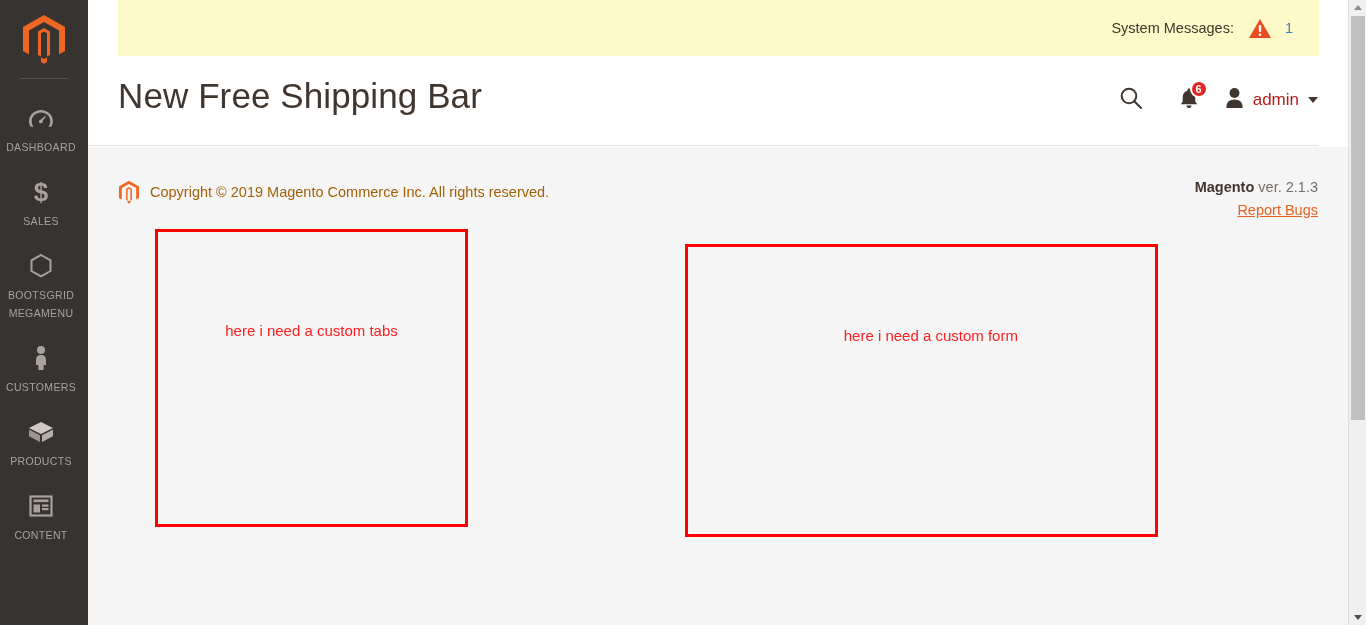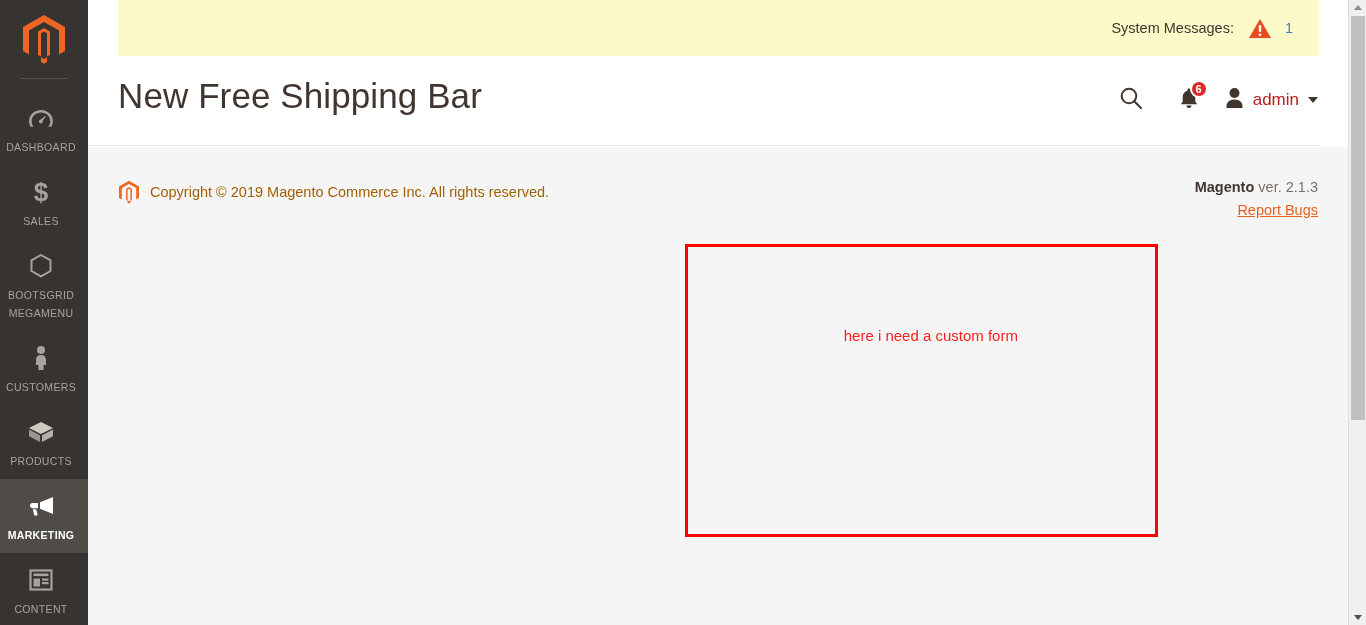--- a/index.html
+++ b/index.html
@@ -246,30 +246,20 @@
       <span class="nav-icon">
         <svg width="28" height="26" viewBox="0 0 28 26">
           <polygon points="14,3 26,9 14,15 2,9" fill="#cfc9c4"></polygon>
           <polygon points="2,10.5 13,16.3 13,23 2,17.2" fill="#9c958f"></polygon>
           <polygon points="15,16.3 26,10.5 26,17.2 15,23" fill="#b5afa9"></polygon>
         </svg>
       </span>
       <span class="nav-label">Products</span>
     </div>
 
-    <div class="nav-item active">
-      <span class="nav-icon">
-        <svg width="30" height="24" viewBox="0 0 30 24">
-          <path d="M27 3v17l-13-5.3V8.3z"></path>
-          <path d="M12 9H6.5C5 9 4 10.2 4 11.6s1 2.6 2.5 2.6H12z"></path>
-          <path d="M6.8 15.2l1.3 5.6c.1.6.7 1 1.3.9l1.3-.3c.6-.1 1-.8.8-1.4l-1.4-4.8z"></path>
-        </svg>
-      </span>
-      <span class="nav-label">Marketing</span>
-    </div>
 
     <div class="nav-item">
       <span class="nav-icon">
         <svg width="26" height="26" viewBox="0 0 26 26">
           <rect x="2.5" y="3.5" width="21" height="19" fill="none" stroke="#a9a29c" stroke-width="2.2"></rect>
           <rect x="5.5" y="6.5" width="15" height="2.6"></rect>
           <rect x="5.5" y="11.5" width="6.5" height="8"></rect>
           <rect x="14" y="11.5" width="6.5" height="2.2"></rect>
           <rect x="14" y="15" width="6.5" height="2.2"></rect>
         </svg>
@@ -343,20 +333,23 @@
       </div>
 
       <div class="version-block">
         <div class="version-line">
           <b>Magento</b><span> ver. 2.1.3</span>
         </div>
         <a class="report-bugs">Report Bugs</a>
       </div>
     </div>
 
+    <div class="redbox" id="box-tabs">
+      <span class="redbox-text">here i need a custom tabs</span>
+    </div>
 
     <div class="redbox" id="box-form">
       <span class="redbox-text">here i need a custom form</span>
     </div>
   </main>
 
   <div class="white-gutter"></div>
 
   <div class="scrollbar">
     <div class="sb-arrow sb-up">

